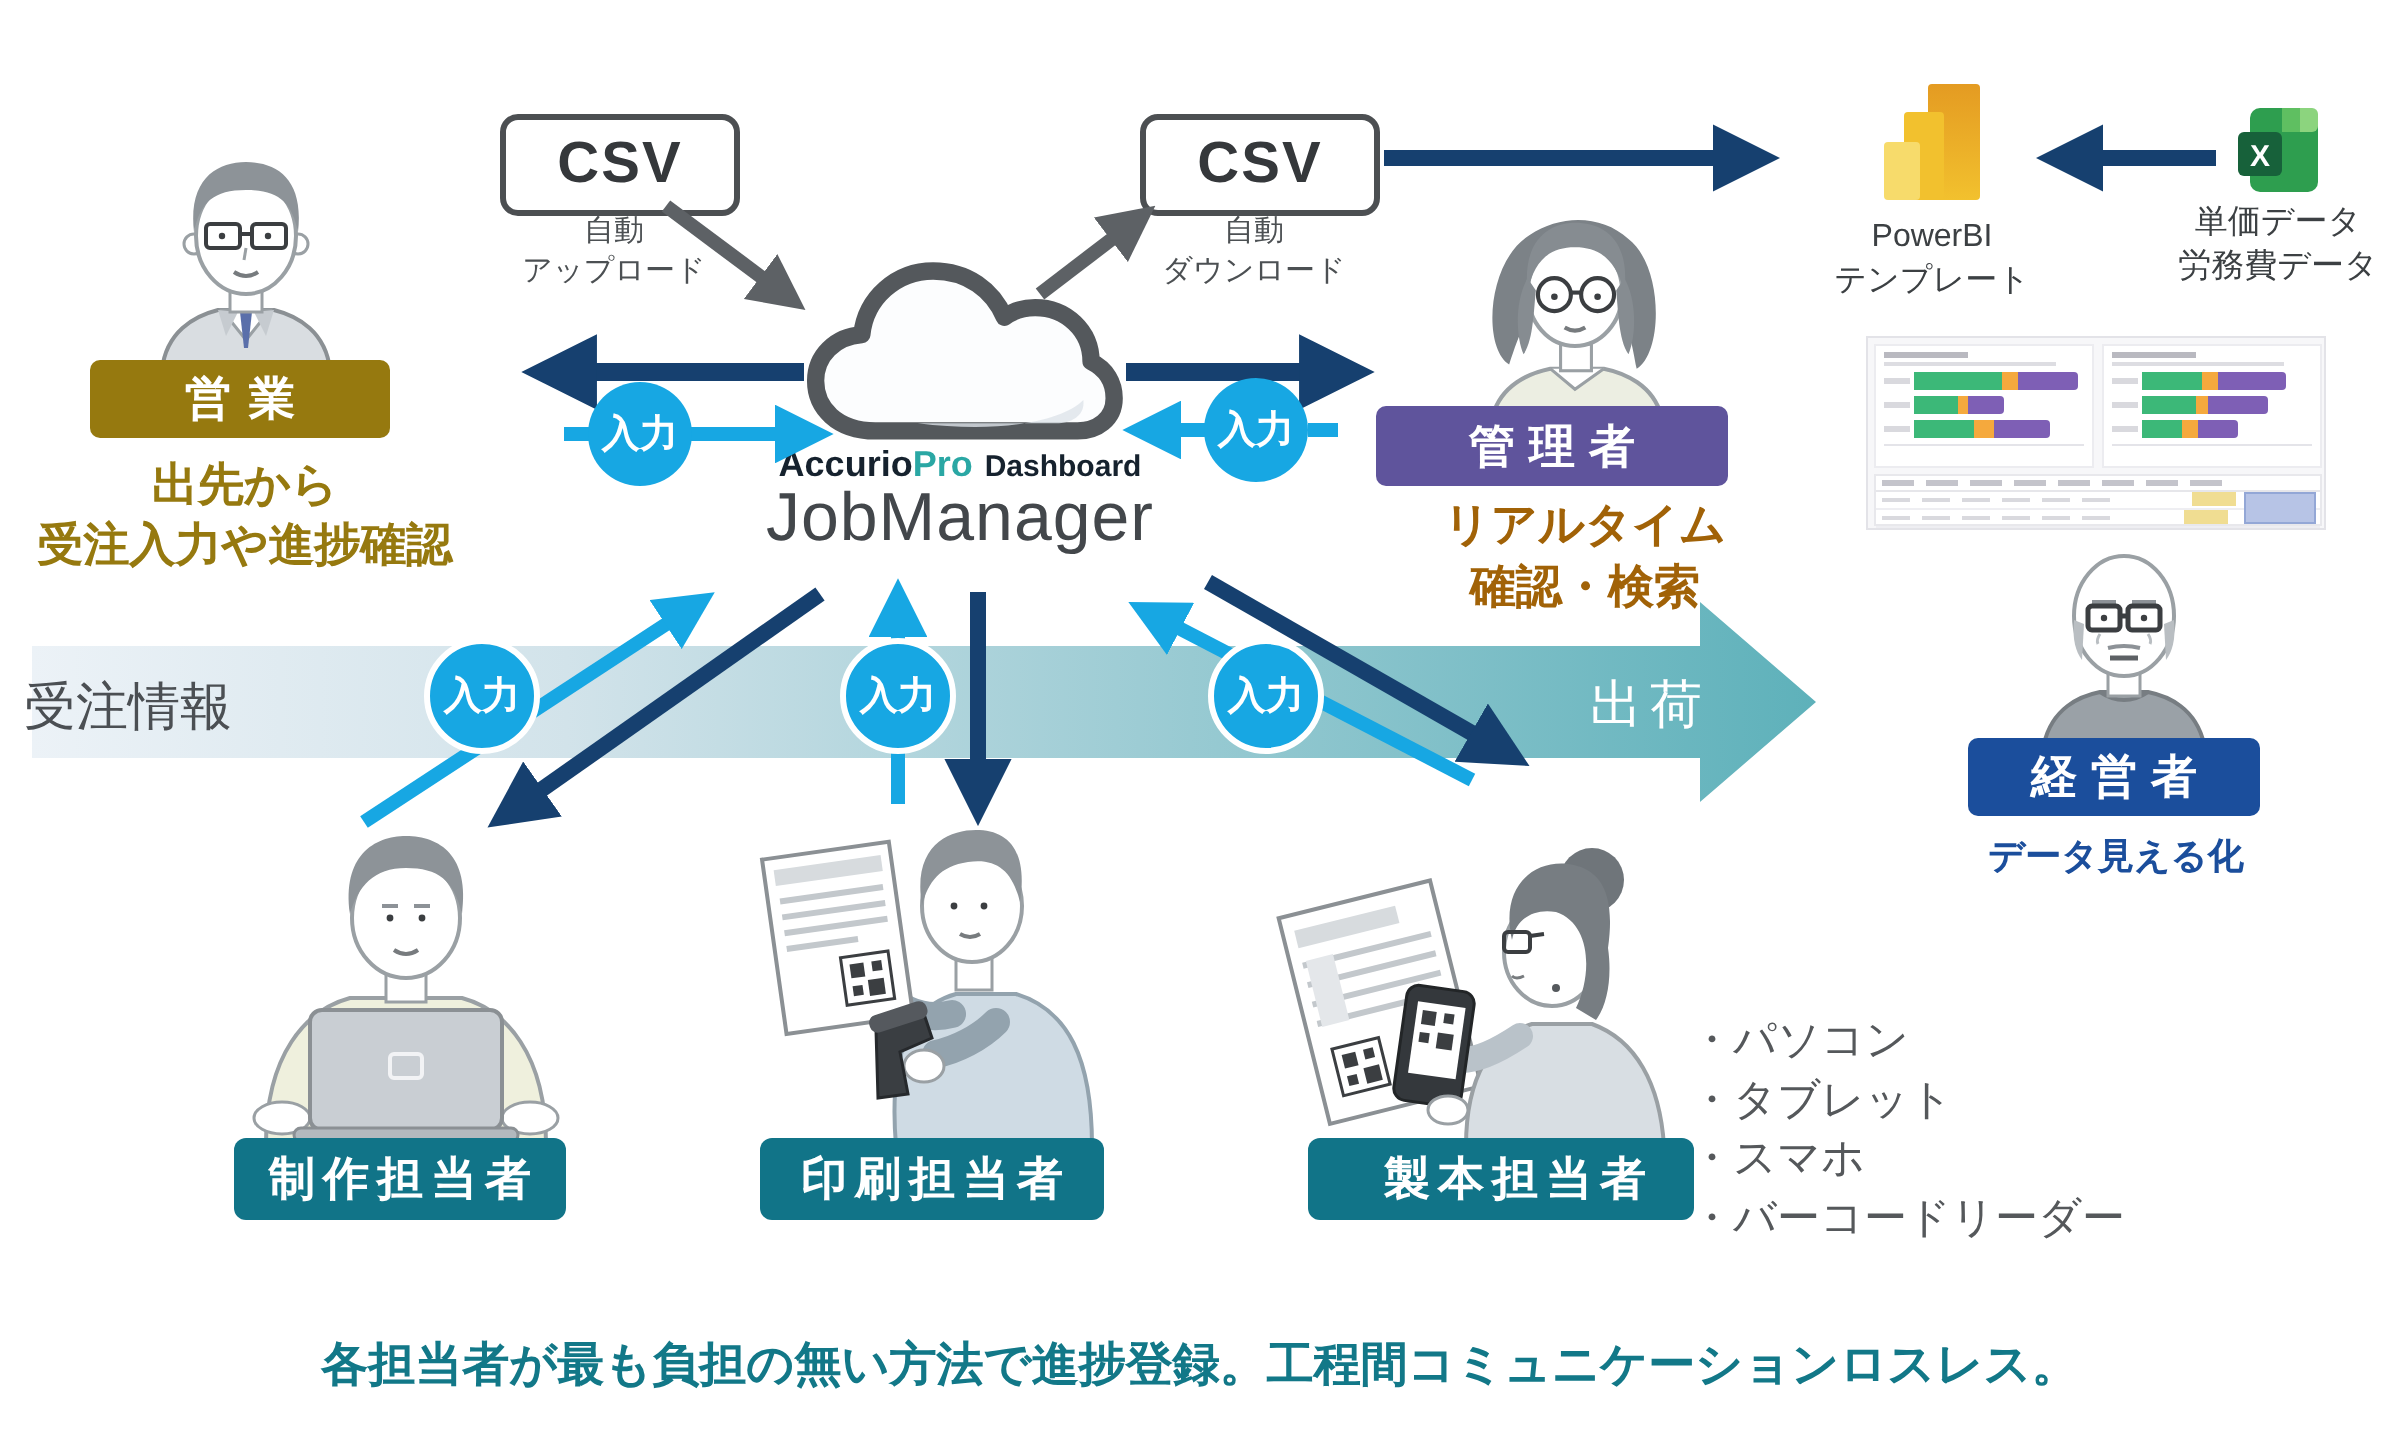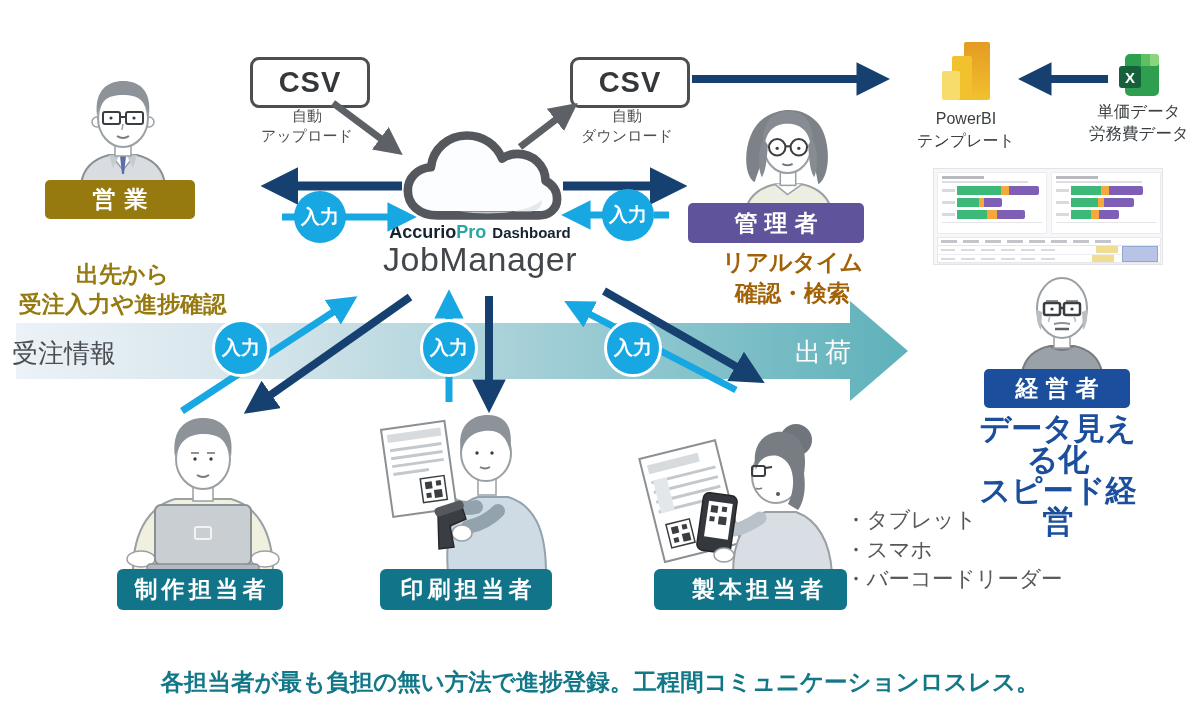--- a/index.html
+++ b/index.html
@@ -138,21 +138,21 @@
     <path d="M34 46 C31 20 45 11 60 11 C76 11 89 20 86 46 C83 31 76 25 60 25 C44 25 37 31 34 46 Z" fill="#8d9398"></path>
     <rect x="40" y="42" width="17" height="12" rx="2" fill="none" stroke="#3b3e41" stroke-width="2"></rect>
     <rect x="63" y="42" width="17" height="12" rx="2" fill="none" stroke="#3b3e41" stroke-width="2"></rect>
     <line x1="57" y1="47" x2="63" y2="47" stroke="#3b3e41" stroke-width="2"></line>
     <circle cx="48" cy="48" r="1.6" fill="#3b3e41"></circle>
       <circle cx="71" cy="48" r="1.6" fill="#3b3e41"></circle>
     <path d="M60 54 L59 60" stroke="#9aa0a4" stroke-width="1.5" fill="none"></path>
     <path d="M54 66 Q60 70 66 66" stroke="#777b7e" stroke-width="2" fill="none"></path>
   </svg>
   <div class="abs role-box" style="left:45px;top:180px;width:150px;height:39px;background:#96790f;letter-spacing:9px;text-indent:9px;">営業</div>
-  <div class="abs role-desc" style="left:0px;top:227px;width:245px;font-size:23px;line-height:30px;color:#96790f;margin-top:32px;">
+  <div class="abs role-desc" style="left:0px;top:227px;width:245px;font-size:23px;line-height:30px;color:#96790f;">
     <div>出先から</div>
     <div>受注入力や進捗確認</div>
   </div>
 
   <svg class="abs illus" style="left:723px;top:100px;" width="130" height="108" viewBox="0 0 125 105">
     <path d="M30 80 C17 72 19 30 40 17 C55 7 75 7 88 19 C105 32 105 74 92 82 C88 60 86 48 62 48 C40 48 36 62 30 80 Z" fill="#7c8287"></path>
     <path d="M22 105 C26 90 40 84 50 82 L76 82 C86 84 100 90 104 105 Z" fill="#eceee2" stroke="#9aa0a4" stroke-width="2"></path>
     <path d="M50 82 L62 92 L76 82" fill="#fff" stroke="#9aa0a4" stroke-width="1.5"></path>
     <rect x="55" y="70" width="15" height="13" fill="#fff" stroke="#9aa0a4" stroke-width="1.5"></rect>
     <ellipse cx="62" cy="45" rx="23" ry="26" fill="#fff" stroke="#9aa0a4" stroke-width="2"></ellipse>
@@ -294,23 +294,22 @@
     <rect x="38" y="31" width="16" height="12" rx="2" fill="none" stroke="#3b3e41" stroke-width="2.5"></rect>
     <rect x="58" y="31" width="16" height="12" rx="2" fill="none" stroke="#3b3e41" stroke-width="2.5"></rect>
     <line x1="54" y1="36" x2="58" y2="36" stroke="#3b3e41" stroke-width="2.5"></line>
     <circle cx="46" cy="37" r="1.6" fill="#3b3e41"></circle>
       <circle cx="66" cy="37" r="1.6" fill="#3b3e41"></circle>
     <path d="M48 52 Q56 50 64 52" stroke="#8d9297" stroke-width="2" fill="none"></path>
     <path d="M49 57 L63 57" stroke="#5d6165" stroke-width="2.5"></path>
     <path d="M44 45 Q42 48 43 50 M68 45 Q70 48 69 50" stroke="#b9bec2" stroke-width="1.5" fill="none"></path>
   </svg>
   <div class="abs role-box" style="left:984px;top:369px;width:146px;height:39px;background:#1b4e9c;letter-spacing:7px;text-indent:7px;">経営者</div>
-  <div class="abs role-desc" style="left:968px;top:413px;width:180px;font-size:31px;line-height:31px;color:#1b4e9c;font-family:Liberation Serif, serif;">
+  <div class="abs role-desc" style="left:968px;top:413px;width:180px;font-size:18px;line-height:31px;color:#1b4e9c;font-family:Liberation Serif, serif;">
     <div>データ見える化</div>
-    <div>スピード経営</div>
   </div>
 
   <svg class="abs illus" style="left:103px;top:407px;" width="200" height="165" viewBox="0 0 200 165">
     <path d="M30 165 C30 120 50 98 72 92 L128 92 C150 98 170 120 170 165 Z" fill="#eff0dd" stroke="#9aa0a4" stroke-width="2"></path>
     <rect x="90" y="78" width="20" height="16" fill="#fff" stroke="#9aa0a4" stroke-width="1.5"></rect>
     <ellipse cx="100" cy="52" rx="27" ry="30" fill="#fff" stroke="#9aa0a4" stroke-width="2"></ellipse>
     <path d="M72 50 C68 21 84 11 100 11 C117 11 132 21 128 50 C124 33 116 27 100 27 C84 27 76 36 72 50 Z" fill="#8d9398"></path>
     <path d="M88 46 L96 46 M104 46 L112 46" stroke="#8d9297" stroke-width="2"></path>
     <circle cx="92" cy="52" r="1.7" fill="#3b3e41"></circle>
       <circle cx="108" cy="52" r="1.7" fill="#3b3e41"></circle>
@@ -388,20 +387,21 @@
           <rect x="82" y="90" width="5" height="5" fill="#3b3e41"></rect>
         <rect x="71" y="101" width="5" height="5" fill="#3b3e41"></rect>
           <rect x="80" y="100" width="8" height="8" fill="#3b3e41"></rect>
       </g>
     </g>
     <ellipse cx="86" cy="139" rx="10" ry="7" fill="#fff" stroke="#9aa0a4" stroke-width="1.5"></ellipse>
   </svg>
   <div class="abs worker-box" style="left:654px;top:569px;width:179px;height:41px;padding-left:14px;">製本担当者</div>
 
   <div class="abs device-list" style="left:845px;top:506px;width:260px;">
+    <div>・パソコン</div>
     <div>・タブレット</div>
     <div>・スマホ</div>
     <div>・バーコードリーダー</div>
   </div>
 
   <div class="abs footer-text" style="left:0;top:633px;margin-top:33px;">各担当者が最も負担の無い方法で進捗登録。工程間コミュニケーションロスレス。</div>
 
 </div>
 
 </body></html>

